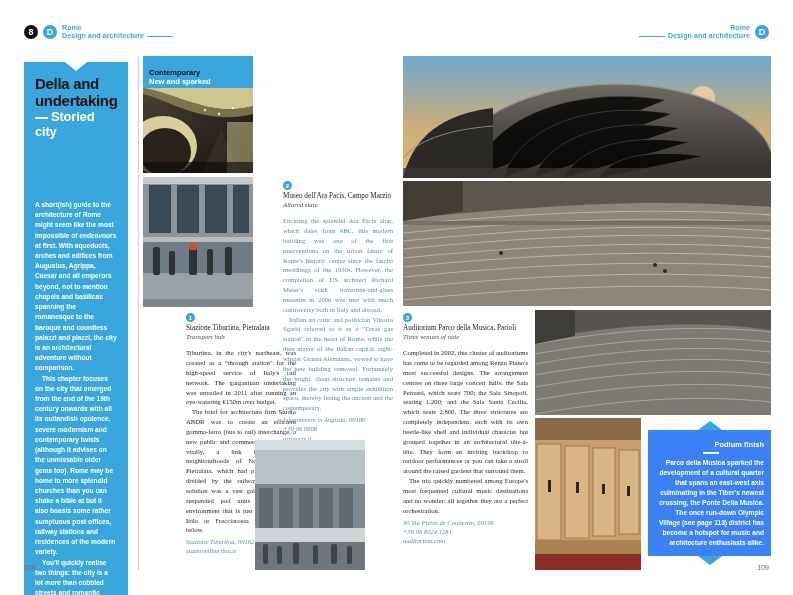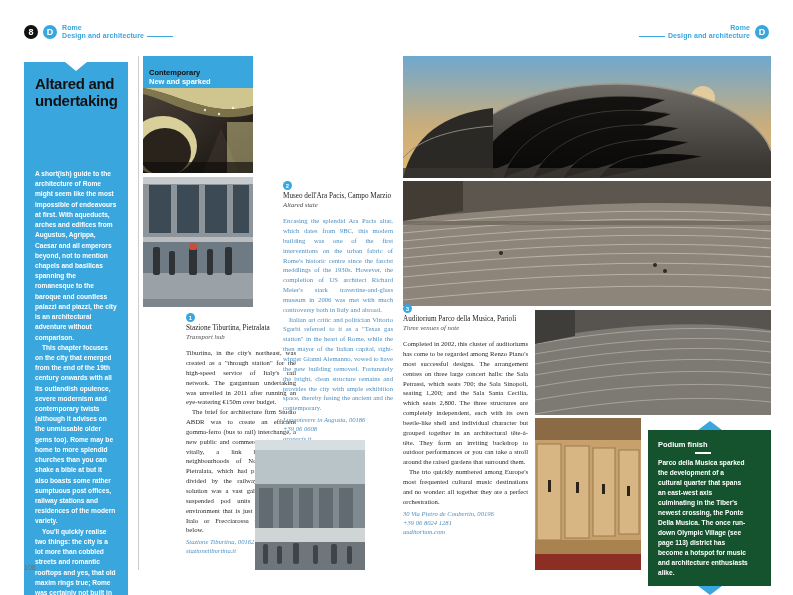--- a/index.html
+++ b/index.html
@@ -100,22 +100,22 @@
   .bodytext.blue{color:#4f8fc0;}
   .contact{
     font-family:"Liberation Serif", serif;font-style:italic;font-size:6.6px;
     line-height:1.4;color:#4f8fc0;margin-top:2px;
   }
   .contact div{white-space:nowrap;}
 
   
   .podium{
     position:absolute;left:648px;top:430px;width:123px;
-    background:#14532d;color:#fff;box-sizing:border-box;
-    padding:10px 23px 8px 10px;text-align:left;
+    background:#3b82f6;color:#fff;box-sizing:border-box;
+    padding:10px 7px 8px 10px;text-align:right;
   }
   .podium:before{
     content:"";position:absolute;left:50%;top:-9px;transform:translateX(-50%);
     width:0;height:0;border-left:12px solid transparent;border-right:12px solid transparent;
     border-bottom:9px solid #3aa6de;
   }
   .podium:after{
     content:"";position:absolute;left:50%;bottom:-9px;transform:translateX(-50%);
     width:0;height:0;border-left:12px solid transparent;border-right:12px solid transparent;
     border-top:9px solid #3aa6de;
@@ -137,23 +137,24 @@
       <div class="badge-num">8</div>
       <div class="badge-letter">D</div>
       <div class="runhead-text">
         <div class="city">Rome</div>
         <div class="sect"><span>Design and architecture</span><span class="rule"></span></div>
       </div>
     </div>
 
     <div class="intro">
       <h1>
-        <span>Altared and</span><br>
+        <span>Della and</span><br>
         <span>undertaking</span>
       </h1>
+      <div class="sub"><span class="dash"></span><span>Storied city</span></div>
       <div class="body">
         <p>A short(ish) guide to the architecture of Rome might seem like the most impossible of endeavours at first. With aqueducts, arches and edifices from Augustus, Agrippa, Caesar and all emperors beyond, not to mention chapels and basilicas spanning the romanesque to the baroque and countless palazzi and piazzi, the city is an architectural adventure without comparison.</p>
         <p>This chapter focuses on the city that emerged from the end of the 19th century onwards with all its outlandish opulence, severe modernism and contemporary twists (although it advises on the unmissable older gems too). Rome may be home to more splendid churches than you can shake a bible at but it also boasts some rather sumptuous post offices, railway stations and residences of the modern variety.</p>
         <p>You'll quickly realise two things: the city is a lot more than cobbled streets and romantic rooftops and yes, that old maxim rings true; Rome was certainly not built in a day.</p>
       </div>
     </div>
 
     <div class="folio left">108</div>
 
     <div class="tagbox">
@@ -371,21 +372,21 @@
         <rect x="67" y="66" width="3" height="10"></rect>
         <rect x="92" y="68" width="3" height="10"></rect>
       </g>
       <rect x="0" y="122" width="106" height="14" fill="#a8824f"></rect>
       <rect x="0" y="136" width="106" height="16" fill="#8d2e25"></rect>
     </svg>
   </div>
 
   <div class="img" style="left:403px;top:478px;width:0px;height:0px;"></div>
 
-  <div class="col" style="left:403px;top:304px;width:125px;">
+  <div class="col" style="left:403px;top:313px;width:125px;">
     <div class="num-circle">3</div>
     <div class="ent-title">Auditorium Parco della Musica, Parioli</div>
     <div class="ent-sub">Three venues of note</div>
     <div class="bodytext">
       <p>Completed in 2002, this cluster of auditoriums has come to be regarded among Renzo Piano's most successful designs. The arrangement centres on three large concert halls: the Sala Petrassi, which seats 700; the Sala Sinopoli, seating 1,200; and the Sala Santa Cecilia, which seats 2,800. The three structures are completely independent, each with its own beetle-like shell and individual character but grouped together in an architectural tête-à-tête. They form an inviting backdrop to outdoor performances or you can take a stroll around the raised gardens that surround them.</p>
       <p>The trio quickly numbered among Europe's most frequented cultural music destinations and no wonder: all together they are a perfect orchestration.</p>
     </div>
     <div class="contact">
       <div>30 Via Pietro de Coubertin, 00196</div>
       <div>+39 06 8024 1281</div>

